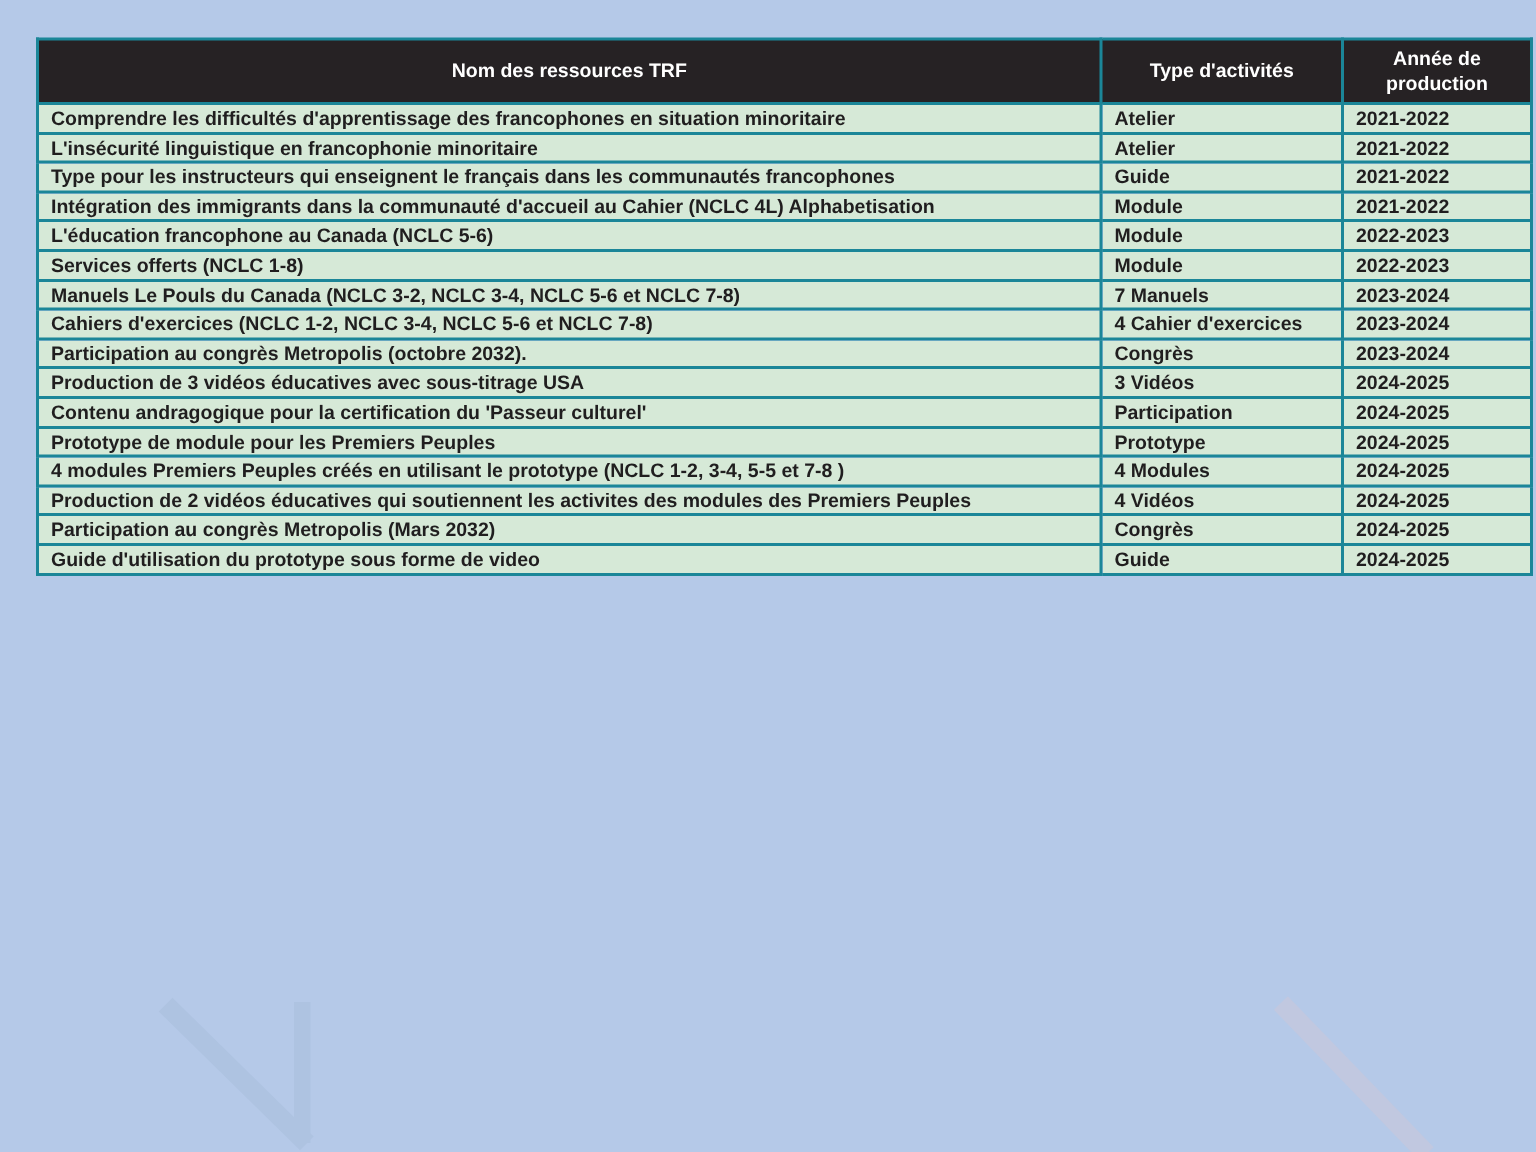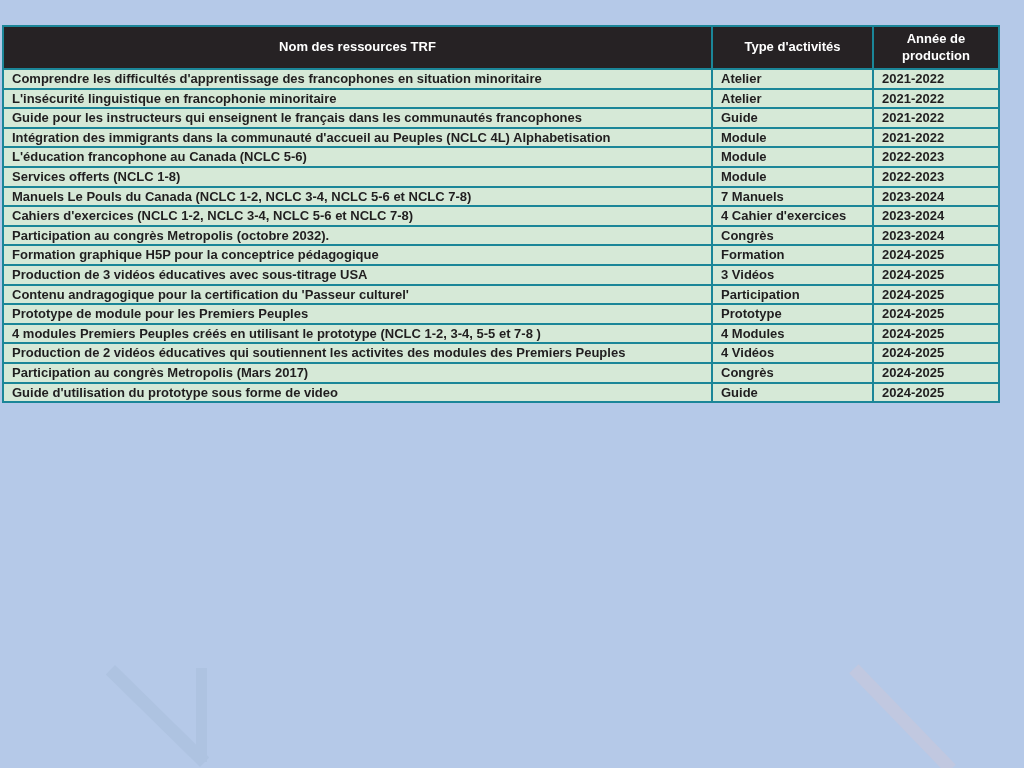--- a/index.html
+++ b/index.html
@@ -32,21 +32,21 @@
     background: var(--decor-blue);
   }
   .decor-diag-right {
     left: 896px; top: 649px; width: 13px; height: 140px;
     background: var(--decor-gray);
     opacity: 0.55;
     transform: rotate(-44deg);
   }
 
   table {
-    position: absolute; left: 2px; top: 25px; z-index: 1;
+    position: absolute; left: 24px; top: 25px; z-index: 1;
     width: 996px;
     border-collapse: collapse;
     table-layout: fixed;
     border-radius: 31px;
   }
   th, td { border: 2px solid var(--border); }
   thead th {
     background: var(--header-bg);
     color: var(--header-text);
     font-size: 13px;
@@ -95,58 +95,53 @@
         <td>Comprendre les difficultés d'apprentissage des francophones en situation minoritaire</td>
         <td>Atelier</td>
         <td>2021-2022</td>
       </tr>
       <tr>
         <td>L'insécurité linguistique en francophonie minoritaire</td>
         <td>Atelier</td>
         <td>2021-2022</td>
       </tr>
       <tr>
-        <td>Guide pour les instructeurs qui enseignent le français dans les communautés francophones</td>
+        <td>Type pour les instructeurs qui enseignent le français dans les communautés francophones</td>
         <td>Guide</td>
         <td>2021-2022</td>
       </tr>
       <tr>
-        <td>Intégration des immigrants dans la communauté d'accueil au Peuples (NCLC 4L) Alphabetisation</td>
+        <td>Intégration des immigrants dans la communauté d'accueil au Cahier (NCLC 4L) Alphabetisation</td>
         <td>Module</td>
         <td>2021-2022</td>
       </tr>
       <tr>
         <td>L'éducation francophone au Canada (NCLC 5-6)</td>
         <td>Module</td>
         <td>2022-2023</td>
       </tr>
       <tr>
         <td>Services offerts (NCLC 1-8)</td>
         <td>Module</td>
         <td>2022-2023</td>
       </tr>
       <tr>
-        <td>Manuels Le Pouls du Canada (NCLC 1-2, NCLC 3-4, NCLC 5-6 et NCLC 7-8)</td>
+        <td>Manuels Le Pouls du Canada (NCLC 3-2, NCLC 3-4, NCLC 5-6 et NCLC 7-8)</td>
         <td>7 Manuels</td>
         <td>2023-2024</td>
       </tr>
       <tr>
         <td>Cahiers d'exercices  (NCLC 1-2, NCLC 3-4, NCLC 5-6 et NCLC 7-8)</td>
         <td>4 Cahier d'exercices</td>
         <td>2023-2024</td>
       </tr>
       <tr>
         <td>Participation au congrès Metropolis (octobre 2032).</td>
         <td>Congrès</td>
         <td>2023-2024</td>
-      </tr>
-      <tr>
-        <td>Formation graphique H5P pour la conceptrice pédagogique</td>
-        <td>Formation</td>
-        <td>2024-2025</td>
       </tr>
       <tr>
         <td>Production de 3 vidéos éducatives avec sous-titrage USA</td>
         <td>3 Vidéos</td>
         <td>2024-2025</td>
       </tr>
       <tr>
         <td>Contenu andragogique pour la certification du 'Passeur culturel'</td>
         <td>Participation</td>
         <td>2024-2025</td>
@@ -160,21 +155,21 @@
         <td>4 modules Premiers Peuples créés en utilisant le prototype (NCLC 1-2, 3-4, 5-5 et 7-8 )</td>
         <td>4 Modules</td>
         <td>2024-2025</td>
       </tr>
       <tr>
         <td>Production de 2 vidéos éducatives qui soutiennent les activites des modules des Premiers Peuples</td>
         <td>4 Vidéos</td>
         <td>2024-2025</td>
       </tr>
       <tr>
-        <td>Participation au congrès Metropolis (Mars 2017)</td>
+        <td>Participation au congrès Metropolis (Mars 2032)</td>
         <td>Congrès</td>
         <td>2024-2025</td>
       </tr>
       <tr>
         <td>Guide d'utilisation du prototype sous forme de video</td>
         <td>Guide</td>
         <td>2024-2025</td>
       </tr>
     </tbody>
 </table>

